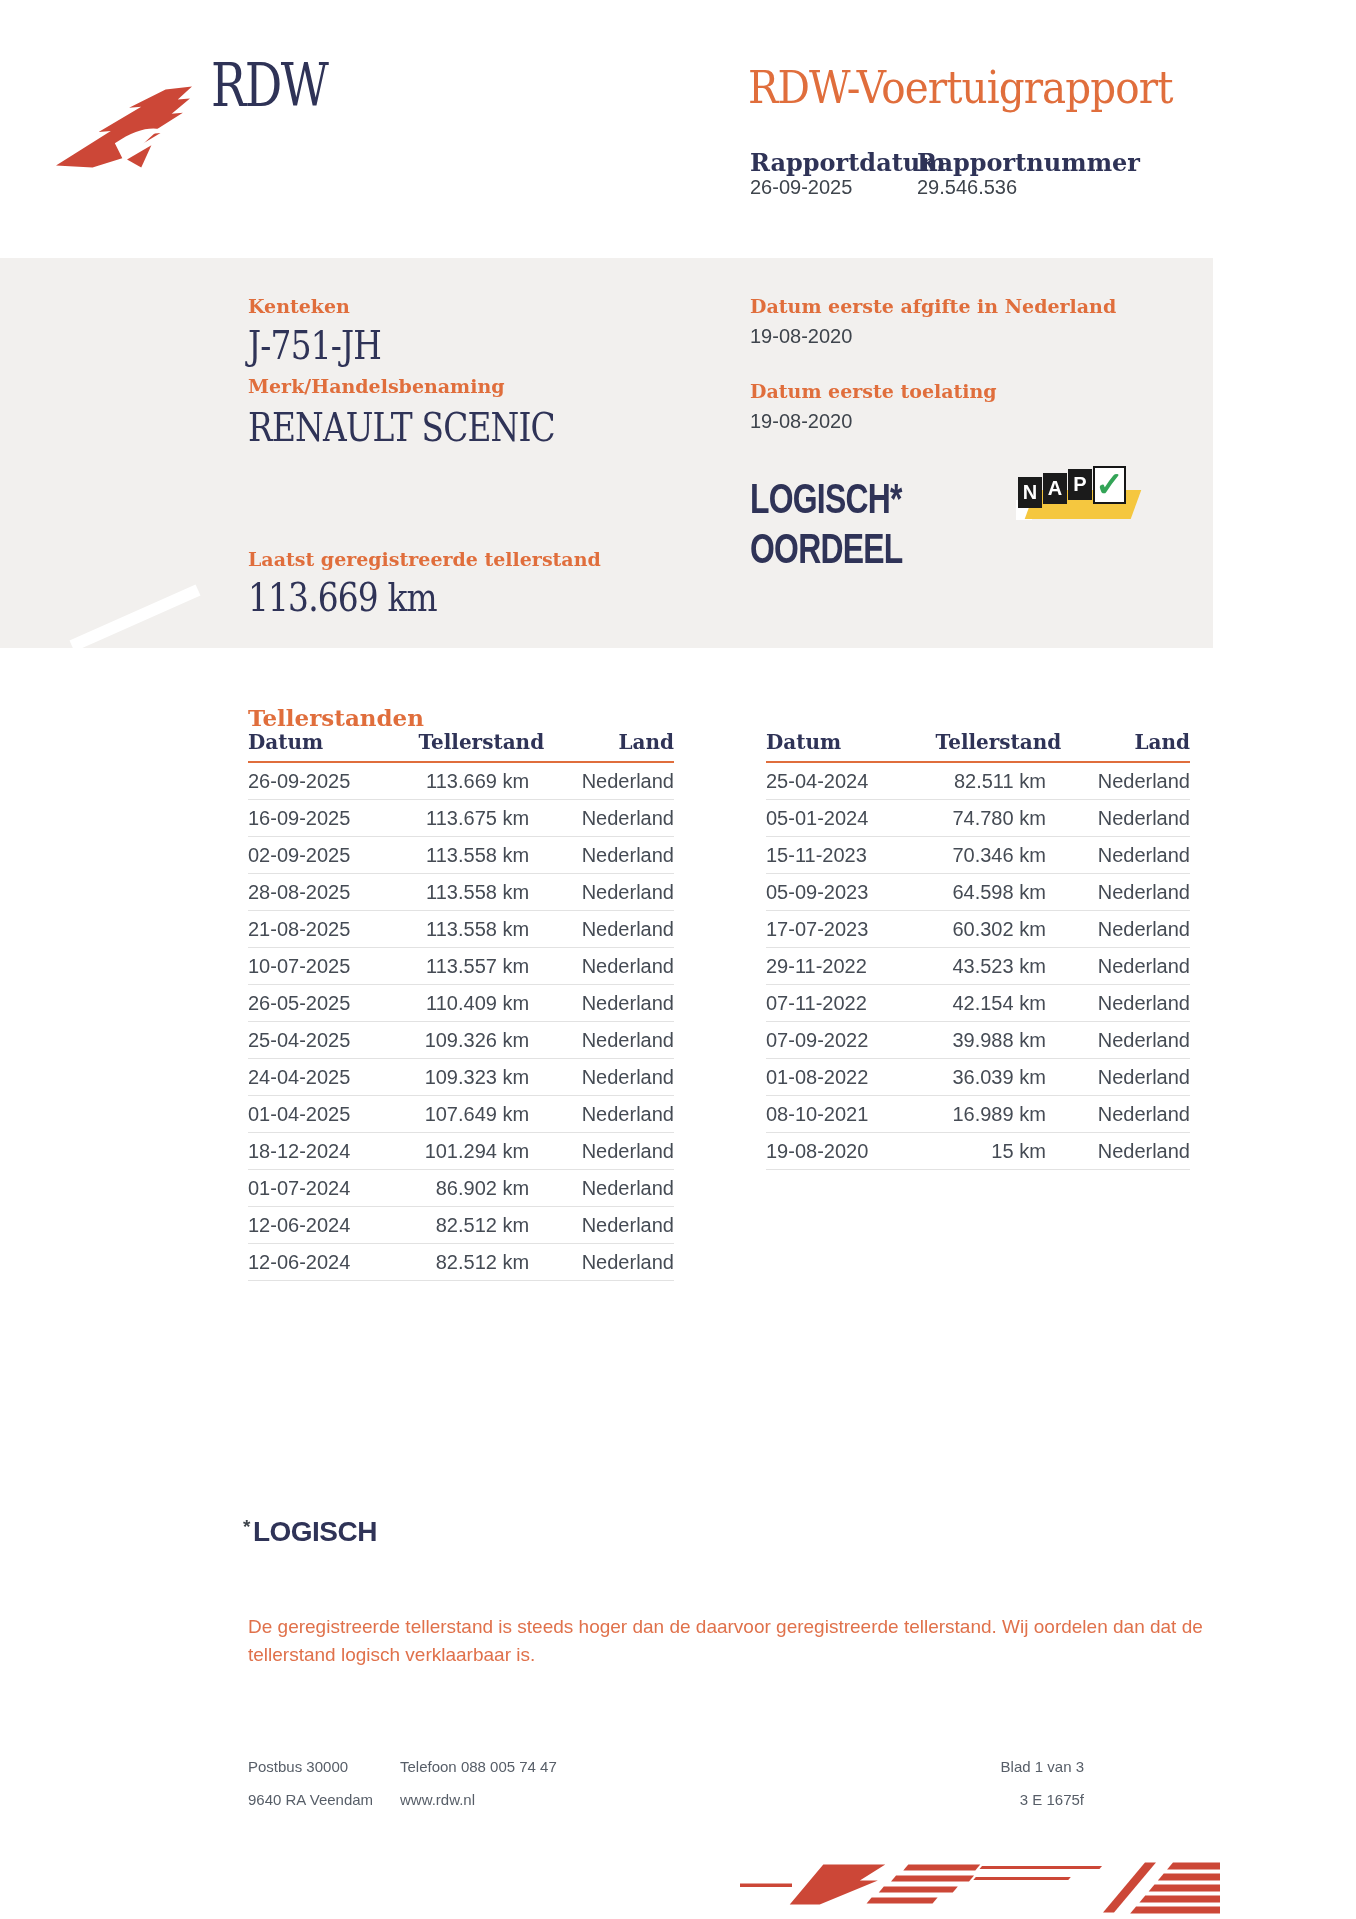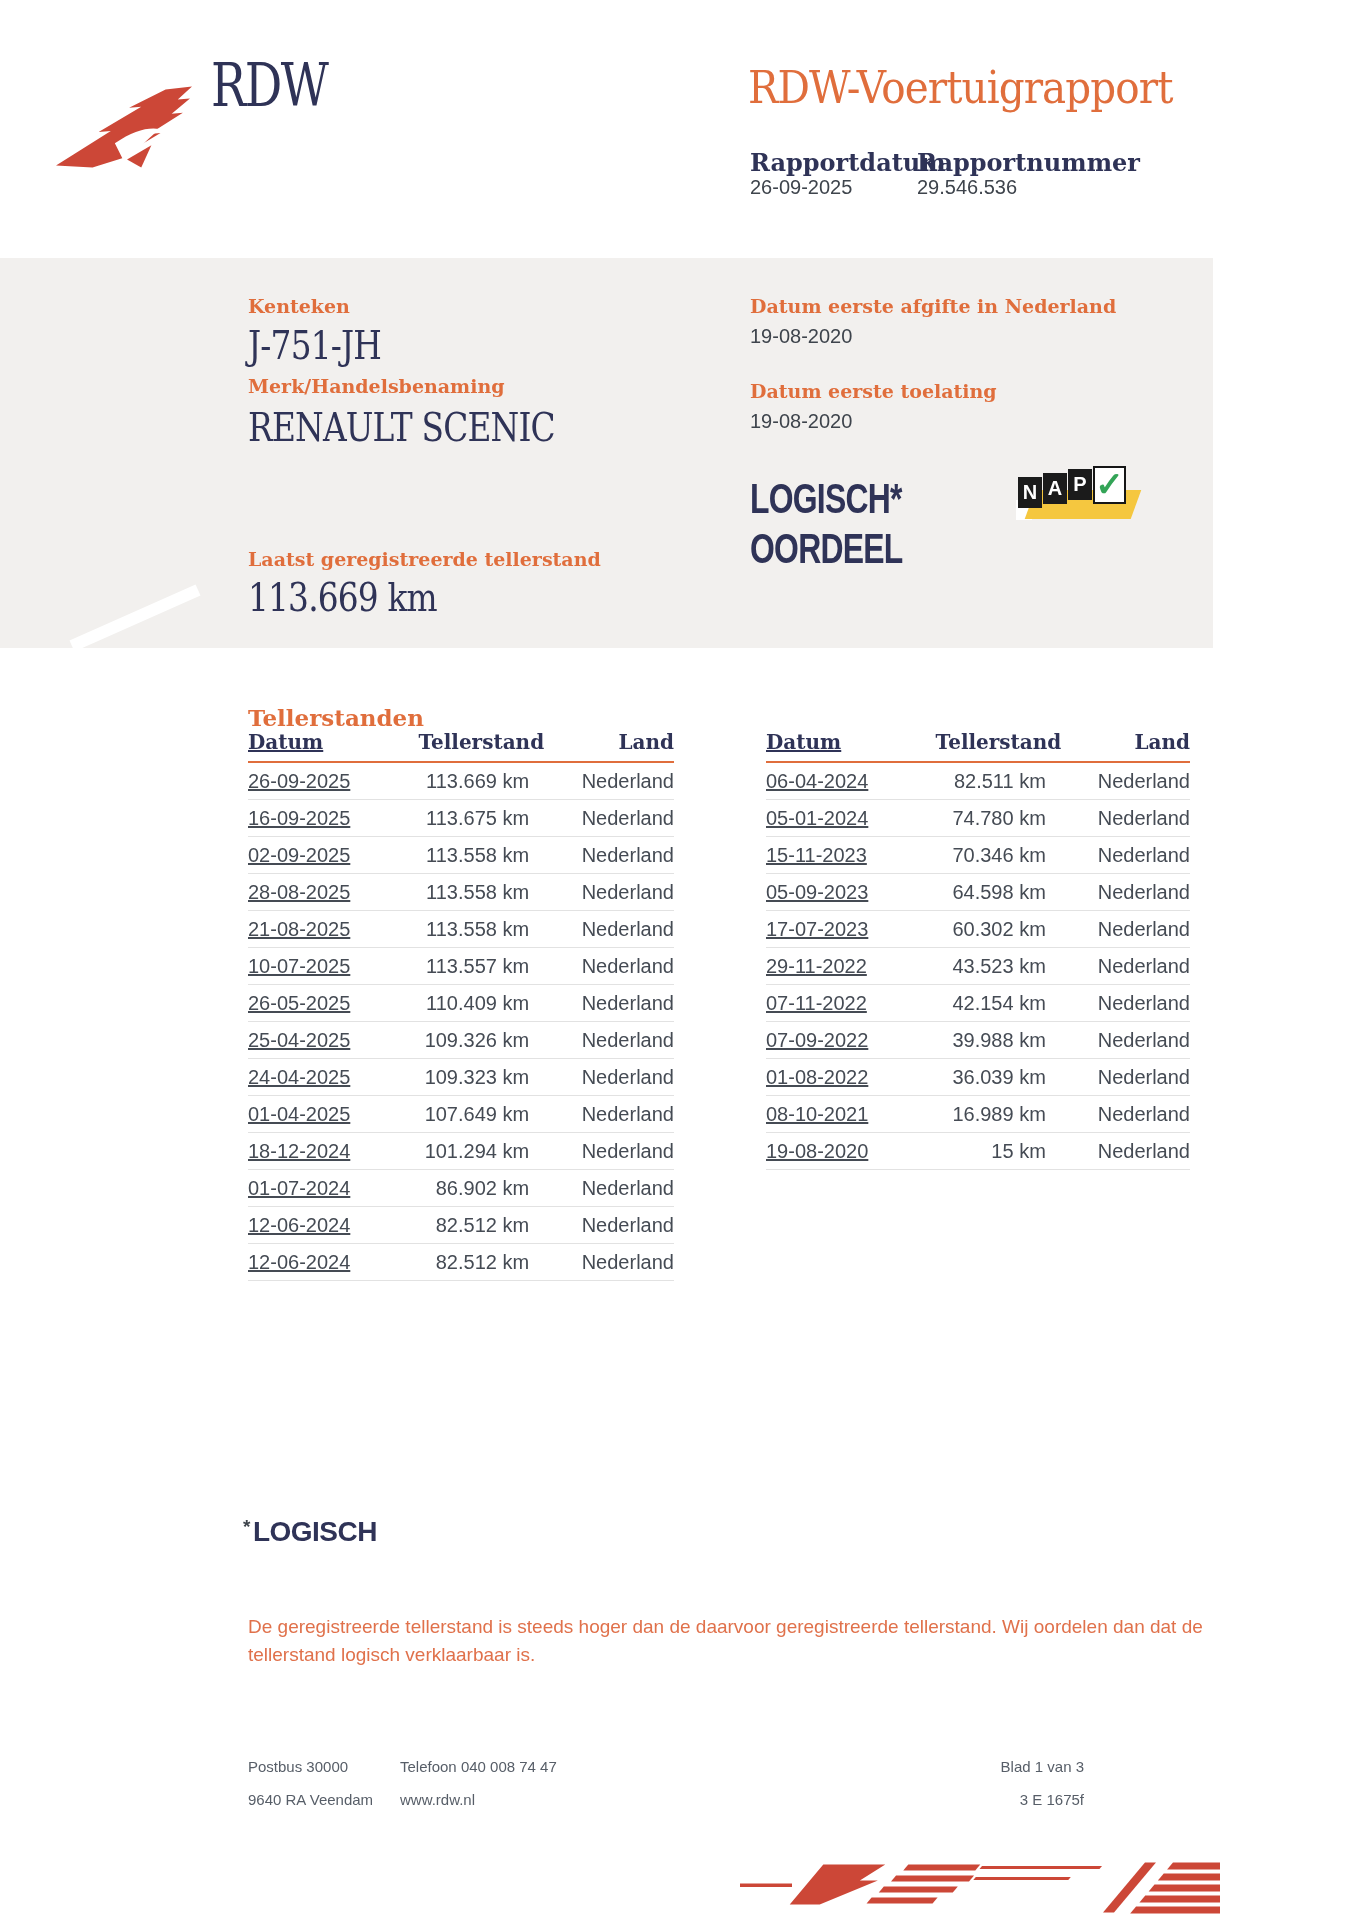--- a/index.html
+++ b/index.html
@@ -45,21 +45,21 @@
              text-align:center;}
 
   
   .section-label{font-family:"DejaVu Serif",serif;font-weight:bold;font-size:23px;color:var(--orange);}
   .mtable{position:absolute;top:730px;font-size:20px;color:var(--ink);}
   .mtable.left{left:248px;width:426px;}
   .mtable.right{left:766px;width:424px;}
   .thead{display:flex;align-items:baseline;padding-bottom:7px;border-bottom:2px solid var(--orange);
          font-family:"DejaVu Serif",serif;font-weight:bold;font-size:20px;color:var(--navy);}
   .trow{display:flex;align-items:center;height:37px;border-bottom:1px solid var(--rule);}
-  .c1{width:40%;text-decoration:underline;} .c2{width:26%;text-align:right;} .c3{width:34%;text-align:right;}
+  .c1{width:40%;} .c2{width:26%;text-align:right;} .c3{width:34%;text-align:right;}
 
   
   .logisch-h{left:243px;top:1516px;color:var(--navy);font-weight:bold;font-size:28px;letter-spacing:-.5px;}
   .logisch-h .ast{font-size:19px;font-weight:bold;vertical-align:8px;margin-right:3px;color:#3E444C;}
   .logisch-p{left:248px;top:1613px;width:990px;font-size:19px;line-height:28px;color:#E0714B;}
 
   
   .foot{font-size:15px;color:var(--muted);white-space:nowrap;}
   .foot-right{text-align:left;}
 
@@ -213,21 +213,21 @@
 
   <section class="mtable right">
     <div class="thead">
       <span class="c1">Datum</span>
       <span class="c2">Tellerstand</span>
       <span class="c3">Land</span>
     </div>
     <div class="tbody">
 
         <div class="trow">
-          <span class="c1">06-04-2024</span>
+          <span class="c1">25-04-2024</span>
           <span class="c2">82.511 km</span>
           <span class="c3">Nederland</span>
         </div>
 
         <div class="trow">
           <span class="c1">05-01-2024</span>
           <span class="c2">74.780 km</span>
           <span class="c3">Nederland</span>
         </div>
 
@@ -287,21 +287,21 @@
       </div>
   </section>
 
   <div class="abs logisch-h">
     <span class="ast">*</span><span>LOGISCH</span>
   </div>
   <div class="abs logisch-p">De geregistreerde tellerstand is steeds hoger dan de daarvoor geregistreerde tellerstand. Wij oordelen dan dat de tellerstand logisch verklaarbaar is.</div>
 
   <div class="abs foot" style="left:248px;top:1758px">Postbus 30000</div>
   <div class="abs foot" style="left:248px;top:1791px">9640 RA Veendam</div>
-  <div class="abs foot" style="left:400px;top:1758px">Telefoon 040 008 74 47</div>
+  <div class="abs foot" style="left:400px;top:1758px">Telefoon 088 005 74 47</div>
   <div class="abs foot" style="left:400px;top:1791px">www.rdw.nl</div>
   <div class="abs foot foot-right" style="right:136px;top:1758px">Blad 1 van 3</div>
   <div class="abs foot foot-right" style="right:136px;top:1791px">3 E 1675f</div>
 
   <svg class="abs deco" viewBox="0 0 666 62">
     <g fill="#CC4737">
       <rect x="50" y="27" width="52" height="3.5"></rect>
       <g transform="translate(40,0) skewX(-40)">
         <polygon points="100,8 162,8 150,24 168,24 130,48 100,48"></polygon>
         <rect x="185" y="8" width="72" height="6"></rect>

